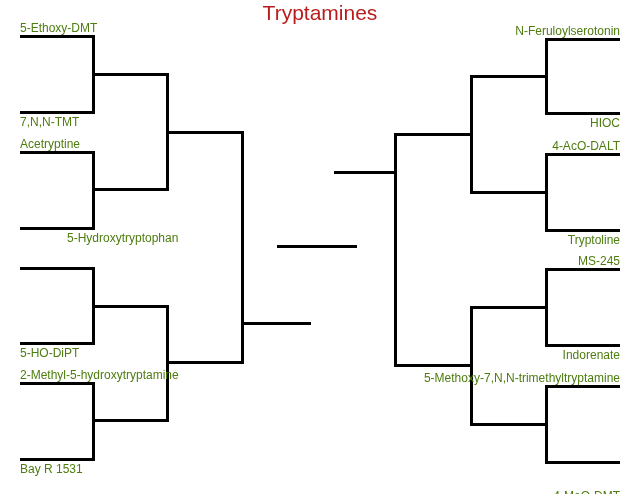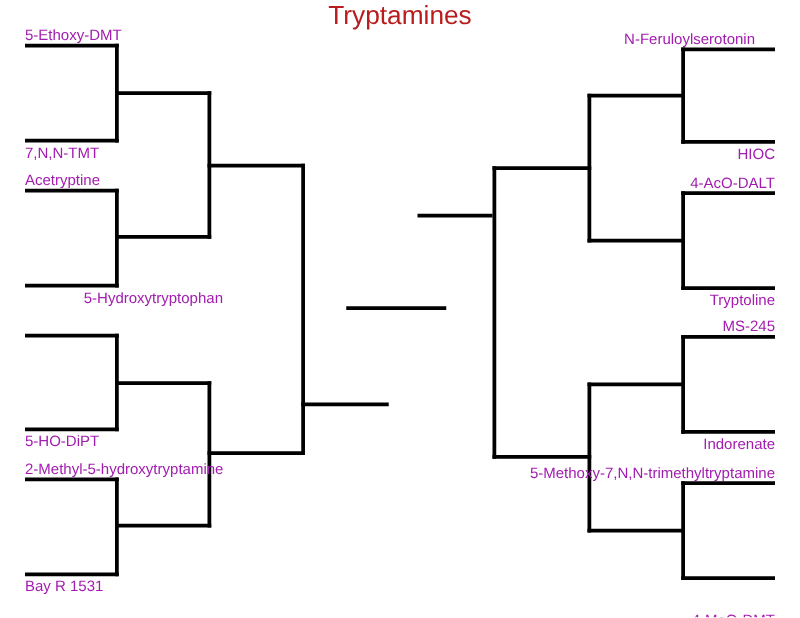--- a/index.html
+++ b/index.html
@@ -14,21 +14,21 @@
     position:absolute;left:0;top:0;width:640px;
     text-align:center;
     font-size:21px;color:#b91c1c;
     line-height:26px;
   }
   .line{position:absolute;background:#000;}
   .h{height:3px;}
   .v{width:3px;}
   .lbl{
     position:absolute;
-    font-size:12px;line-height:14px;color:#a21caf;
+    font-size:12px;line-height:14px;color:#4d7c0f;
     white-space:nowrap;
   }
   .lbl.right{text-align:right;}
 </style>
 </head>
 <body>
 
 <div class="canvas">
 
   <div class="title">Tryptamines</div>
@@ -94,21 +94,21 @@
   <div class="line h" style="left:334px;top:171px;width:60px;"></div>
 
   <div class="lbl" style="left:20px;top:21px;">5-Ethoxy-DMT</div>
   <div class="lbl" style="left:20px;top:115px;">7,N,N-TMT</div>
   <div class="lbl" style="left:20px;top:137px;">Acetryptine</div>
   <div class="lbl" style="left:36px;top:231px;margin-left:31px;">5-Hydroxytryptophan</div>
   <div class="lbl" style="left:20px;top:346px;">5-HO-DiPT</div>
   <div class="lbl" style="left:20px;top:368px;">2-Methyl-5-hydroxytryptamine</div>
   <div class="lbl" style="left:20px;top:462px;">Bay R 1531</div>
 
-  <div class="lbl right" style="right:36px;top:24px;">N-Feruloylserotonin</div>
+  <div class="lbl right" style="right:20px;top:24px;">N-Feruloylserotonin</div>
   <div class="lbl right" style="right:20px;top:116px;">HIOC</div>
   <div class="lbl right" style="right:20px;top:139px;">4-AcO-DALT</div>
   <div class="lbl right" style="right:20px;top:233px;">Tryptoline</div>
   <div class="lbl right" style="right:20px;top:254px;">MS-245</div>
   <div class="lbl right" style="right:20px;top:348px;">Indorenate</div>
   <div class="lbl right" style="right:20px;top:371px;">5-Methoxy-7,N,N-trimethyltryptamine</div>
   <div class="lbl right" style="right:20px;top:489px;margin-left:27px;">4-MeO-DMT</div>
 
 </div>
 

